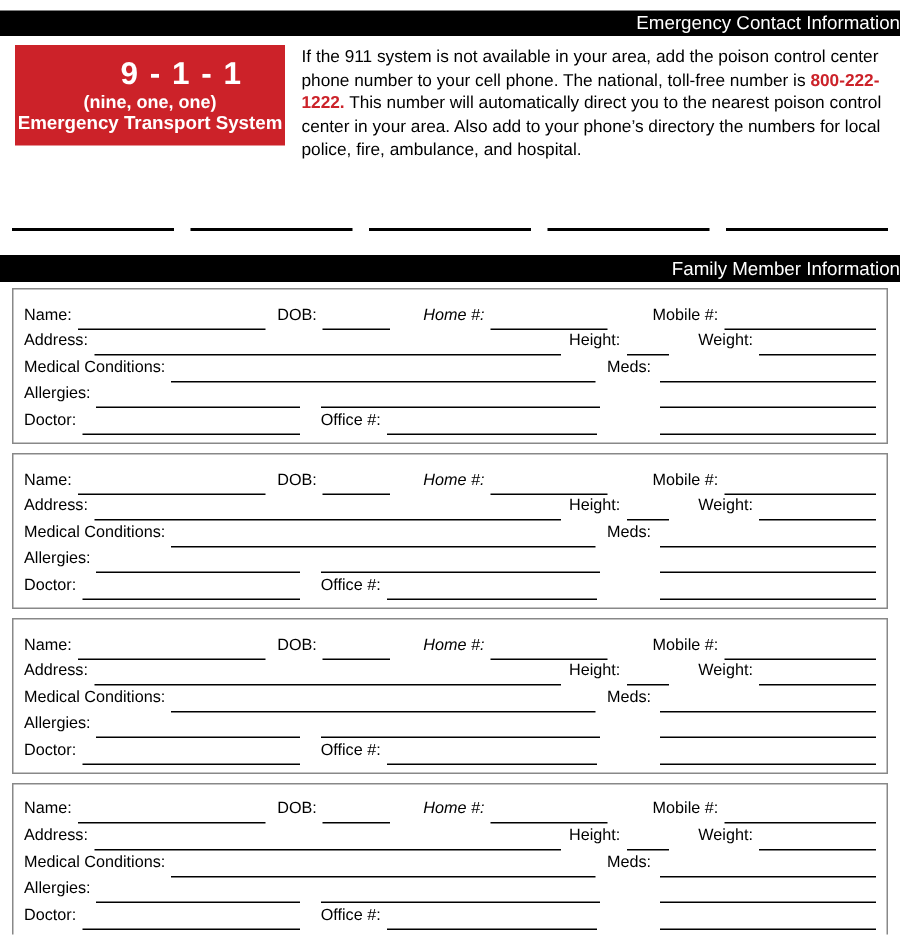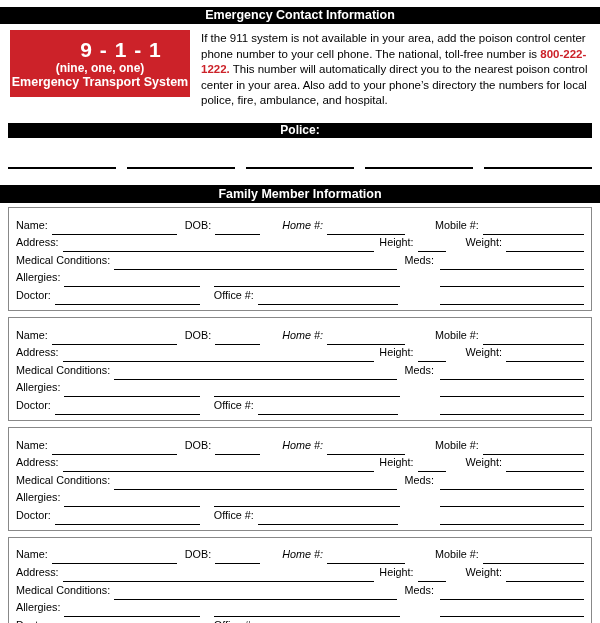--- a/index.html
+++ b/index.html
@@ -1,21 +1,21 @@
 <!DOCTYPE html>
 <html><head>
 <meta charset="utf-8">
 <style>
   html,body{margin:0;padding:0;}
   body{
     width:600px;height:623px;overflow:hidden;background:#fff;position:relative;
     font-family:"Liberation Sans",sans-serif;color:#000;
   }
   .bar{
-    background:#000;color:#fff;font-weight:bold;text-align:center;
+    background:#000;color:#fff;font-weight:normal;text-align:right;
     font-size:12.5px;height:17px;line-height:17px;width:600px;
   }
   #top-bar{margin-top:7px;}
   #family-bar{margin-top:16px;height:18px;line-height:18px;}
 
   
   .info-row{display:flex;align-items:flex-start;margin-top:6px;}
   .red-box{
     margin-left:10px;width:180px;height:67px;flex:0 0 auto;
     display:flex;flex-direction:column;justify-content:center;text-align:center;
@@ -69,21 +69,20 @@
 <div class="info-row">
   <div class="red-box" id="red-box" style="background: rgb(204, 34, 41);">
     <div class="num">9 - 1 - 1</div>
     <div class="words">(nine, one, one)</div>
     <div class="system">Emergency Transport System</div>
   </div>
   <div class="intro"><span>If the 911 system is not available in your area, add the poison control center phone number to your cell phone. The national, toll-free number is </span><span class="phone" id="phone-number" style="color: rgb(204, 34, 41);">800-222-1222.</span><span> This number will automatically direct you to the nearest poison control center in your area. Also add to your phone’s directory the numbers for local police, fire, ambulance, and hospital.</span></div>
 </div>
 
 <div class="contact-labels">
-  <div class="cl">Police:</div>
 </div>
 <div class="contact-blanks">
   <div class="cb"></div>
   <div class="cb"></div>
   <div class="cb"></div>
   <div class="cb"></div>
   <div class="cb"></div>
 </div>
 
 <div class="bar" id="family-bar">Family Member Information</div>

